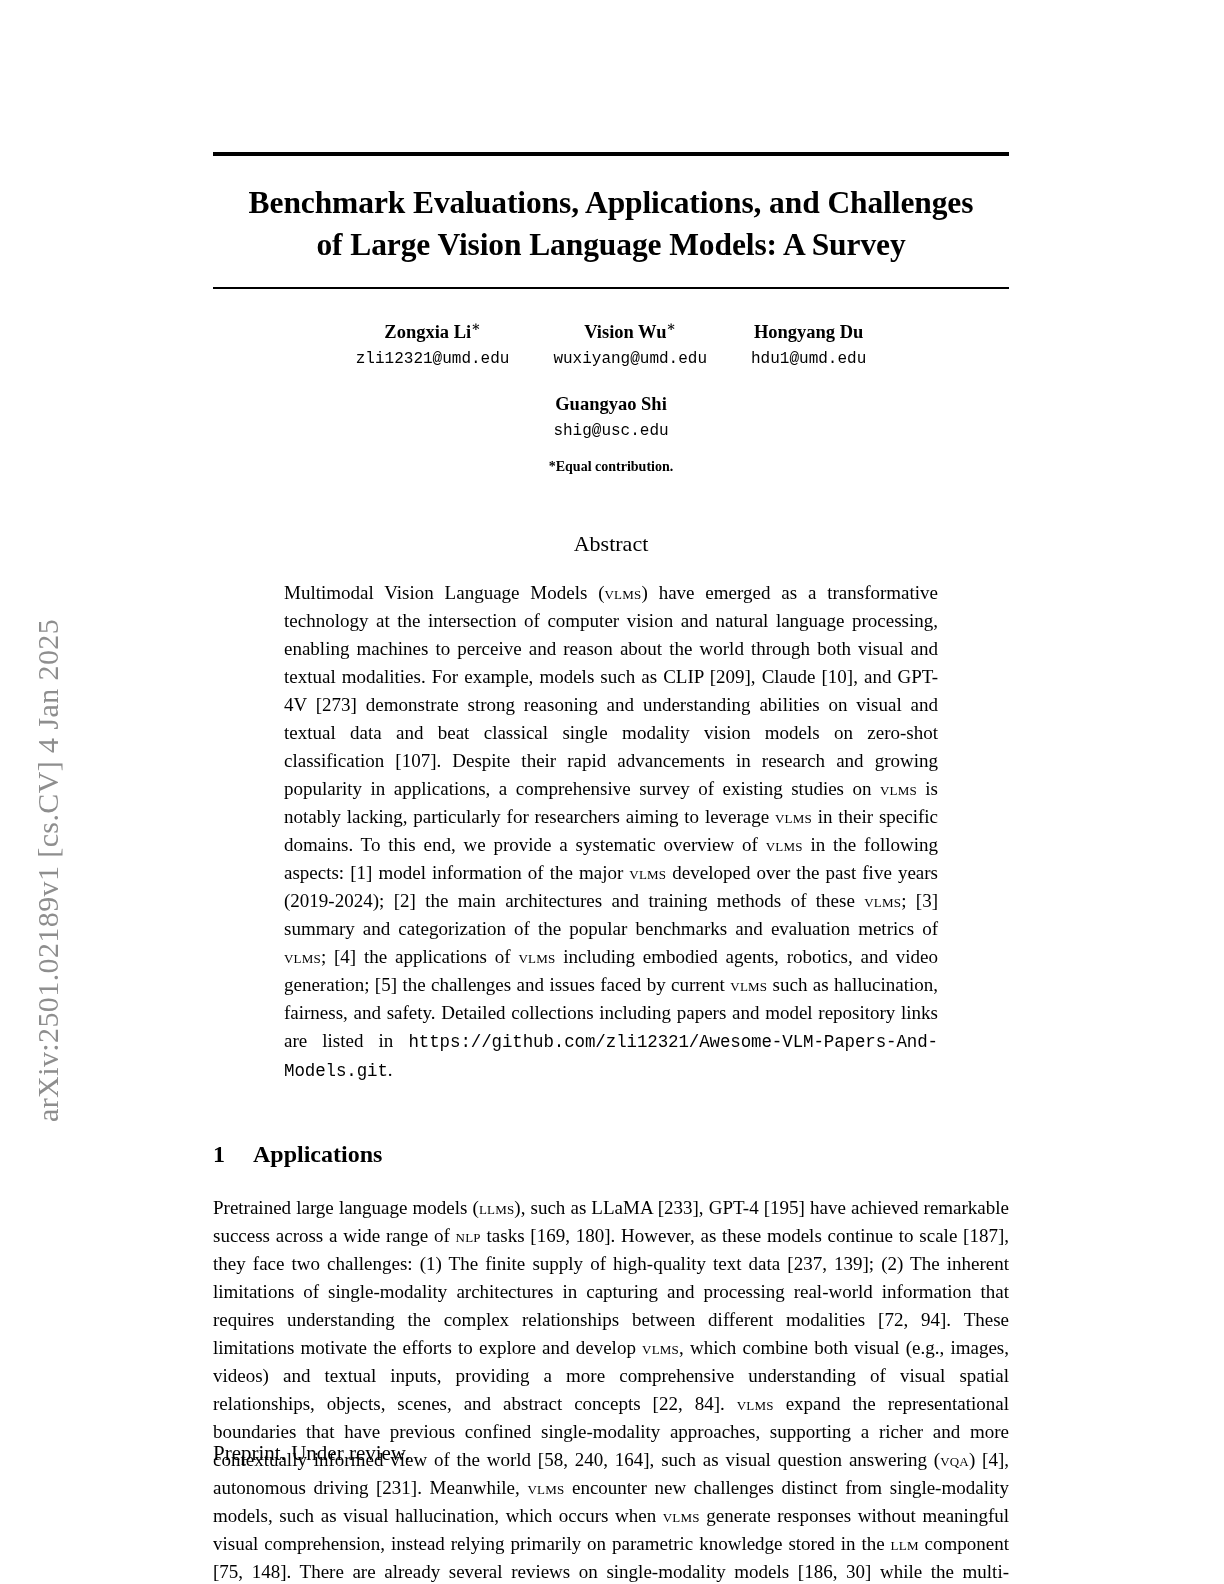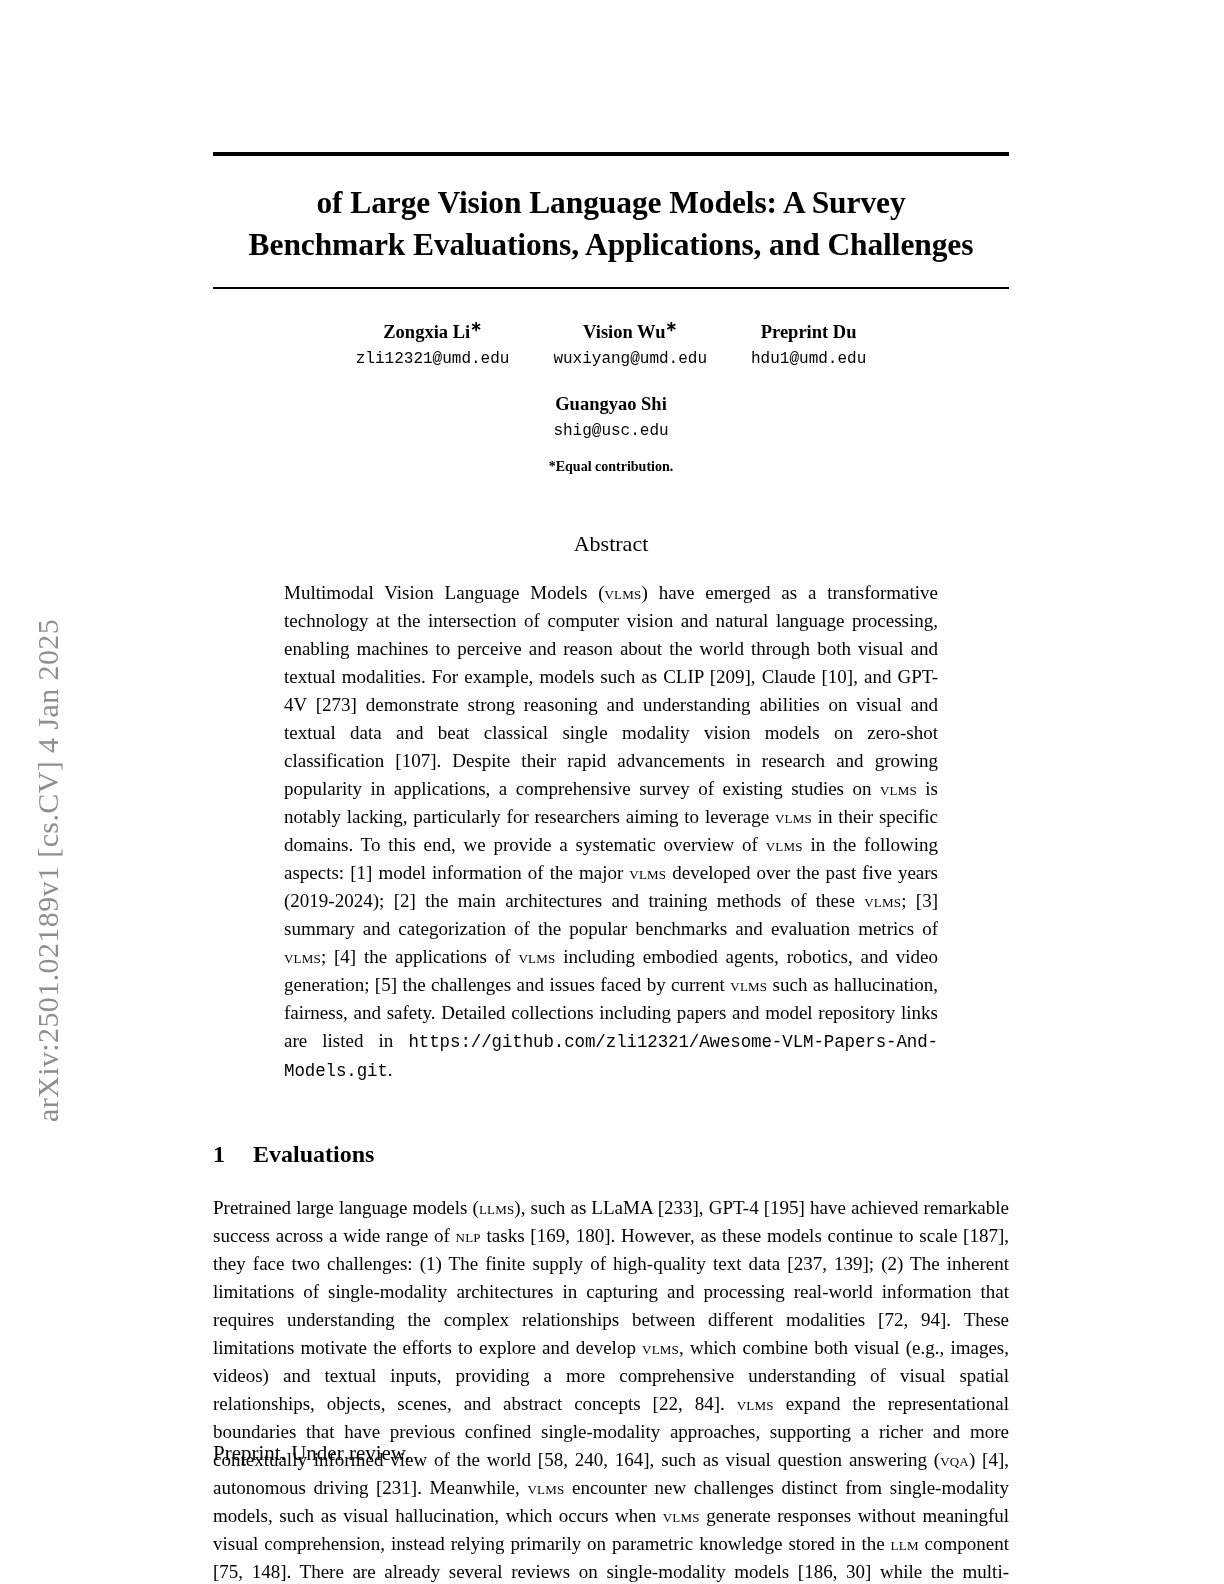--- a/index.html
+++ b/index.html
@@ -89,21 +89,20 @@
   }
   .author-col {
     text-align: center;
     padding: 0 22px;
   }
   .author-name {
     font-size: 18.5px;
     font-weight: bold;
     line-height: 1.25;
     white-space: nowrap;
-    font-family: Liberation Serif, serif;
   }
   .author-name .star {
     font-size: 14px;
     vertical-align: super;
     line-height: 0;
   }
   .author-email {
     font-family: "Liberation Mono", "DejaVu Sans Mono", monospace;
     font-size: 16px;
     line-height: 1.5;
@@ -184,55 +183,55 @@
 
   <div id="arxiv-stamp">
     <span class="stamp-text">arXiv:2501.02189v1  [cs.CV]  4 Jan 2025</span>
   </div>
 
   <div id="content">
 
     <div class="rule-thick"></div>
 
     <div id="title-block">
+      <div class="title-line">Benchmark Evaluations, Applications, and Challenges</div>
       <div class="title-line">of Large Vision Language Models: A Survey</div>
-      <div class="title-line">Benchmark Evaluations, Applications, and Challenges</div>
     </div>
 
     <div class="rule-thin"></div>
 
     <div id="authors">
 
       <div class="author-row" id="author-row-1">
         <div class="author-col">
           <div class="author-name"><span>Zongxia Li</span><span class="star">∗</span></div>
           <div class="author-email">zli12321@umd.edu</div>
         </div>
         <div class="author-col">
           <div class="author-name"><span>Vision Wu</span><span class="star">∗</span></div>
           <div class="author-email">wuxiyang@umd.edu</div>
         </div>
         <div class="author-col">
-          <div class="author-name"><span>Preprint Du</span><span class="star"></span></div>
+          <div class="author-name"><span>Hongyang Du</span><span class="star"></span></div>
           <div class="author-email">hdu1@umd.edu</div>
         </div>
       </div>
 
       <div class="author-row" id="author-row-2">
         <div class="author-col">
           <div class="author-name"><span>Guangyao Shi</span><span class="star"></span></div>
           <div class="author-email">shig@usc.edu</div>
         </div>
       </div>
 
       <div id="equal-note">*Equal contribution.</div>
     </div>
 
     <div id="abstract-heading">Abstract</div>
     <div id="abstract-body">Multimodal Vision Language Models (<span class="sc">vlms</span>) have emerged as a transformative technology at the intersection of computer vision and natural language processing, enabling machines to perceive and reason about the world through both visual and textual modalities.  For example, models such as CLIP [209], Claude [10], and GPT-4V [273] demonstrate strong reasoning and understanding abilities on visual and textual data and beat classical single modality vision models on zero-shot classification [107].  Despite their rapid advancements in research and growing popularity in applications, a comprehensive survey of existing studies on <span class="sc">vlms</span> is notably lacking, particularly for researchers aiming to leverage <span class="sc">vlms</span> in their specific domains.  To this end, we provide a systematic overview of <span class="sc">vlms</span> in the following aspects: [1] model information of the major <span class="sc">vlms</span> developed over the past five years (2019-2024); [2] the main architectures and training methods of these <span class="sc">vlms</span>; [3] summary and categorization of the popular benchmarks and evaluation metrics of <span class="sc">vlms</span>; [4] the applications of <span class="sc">vlms</span> including embodied agents, robotics, and video generation; [5] the challenges and issues faced by current <span class="sc">vlms</span> such as hallucination, fairness, and safety.  Detailed collections including papers and model repository links are listed in <span class="mono">https://github.com/zli12321/Awesome-VLM-Papers-And-Models.git</span>.</div>
 
-    <div id="section-intro-heading"><span class="sec-num">1</span><span>Evaluations</span></div>
+    <div id="section-intro-heading"><span class="sec-num">1</span><span>Applications</span></div>
     <div id="intro-body">Pretrained large language models (<span class="sc">llms</span>), such as LLaMA [233], GPT-4 [195] have achieved remarkable success across a wide range of <span class="sc">nlp</span> tasks [169, 180]. However, as these models continue to scale [187], they face two challenges: (1) The finite supply of high-quality text data [237, 139]; (2) The inherent limitations of single-modality architectures in capturing and processing real-world information that requires understanding the complex relationships between different modalities [72, 94]. These limitations motivate the efforts to explore and develop <span class="sc">vlms</span>, which combine both visual (e.g., images, videos) and textual inputs, providing a more comprehensive understanding of visual spatial relationships, objects, scenes, and abstract concepts [22, 84].  <span class="sc">vlms</span> expand the representational boundaries that have previous confined single-modality approaches, supporting a richer and more contextually informed view of the world [58, 240, 164], such as visual question answering (<span class="sc">vqa</span>) [4], autonomous driving [231]. Meanwhile, <span class="sc">vlms</span> encounter new challenges distinct from single-modality models, such as visual hallucination, which occurs when <span class="sc">vlms</span> generate responses without meaningful visual comprehension, instead relying primarily on parametric knowledge stored in the <span class="sc">llm</span> component [75, 148]. There are already several reviews on single-modality models [186, 30] while the multi-modality one is still missing. In this paper, we provide a critical examination of research</div>
 
     <div id="footer">Preprint. Under review.</div>
 
   </div>
 </div>
 
 </body></html>

